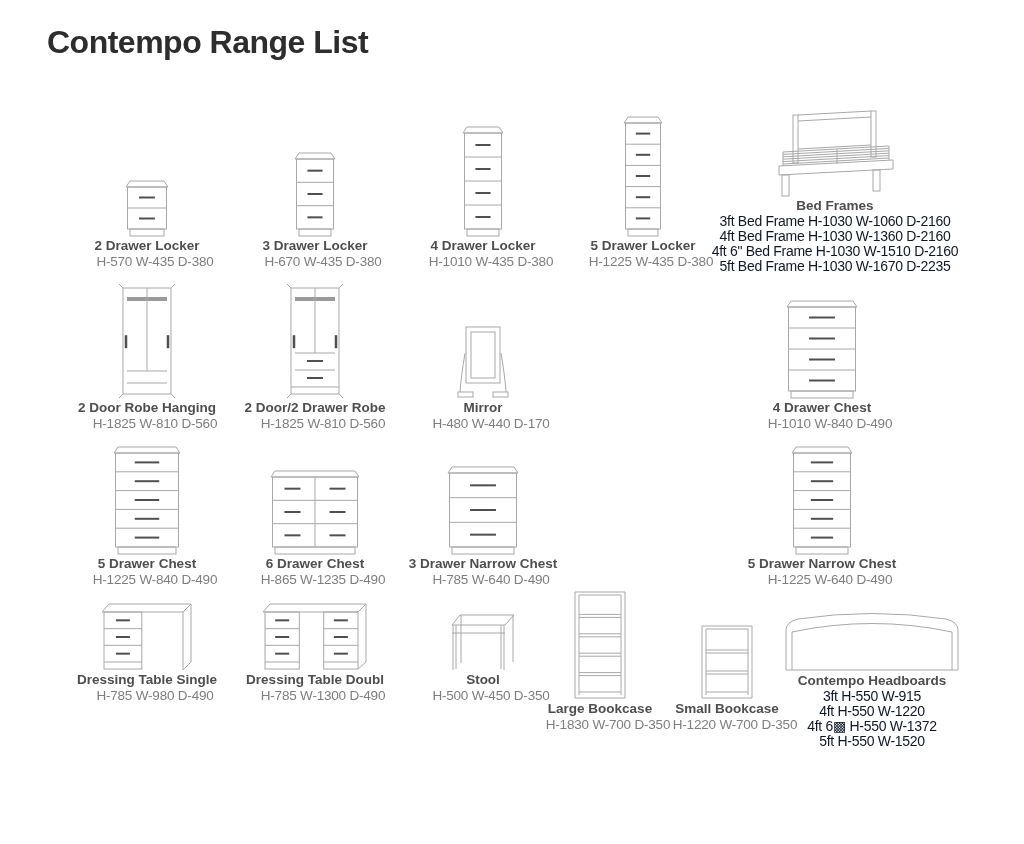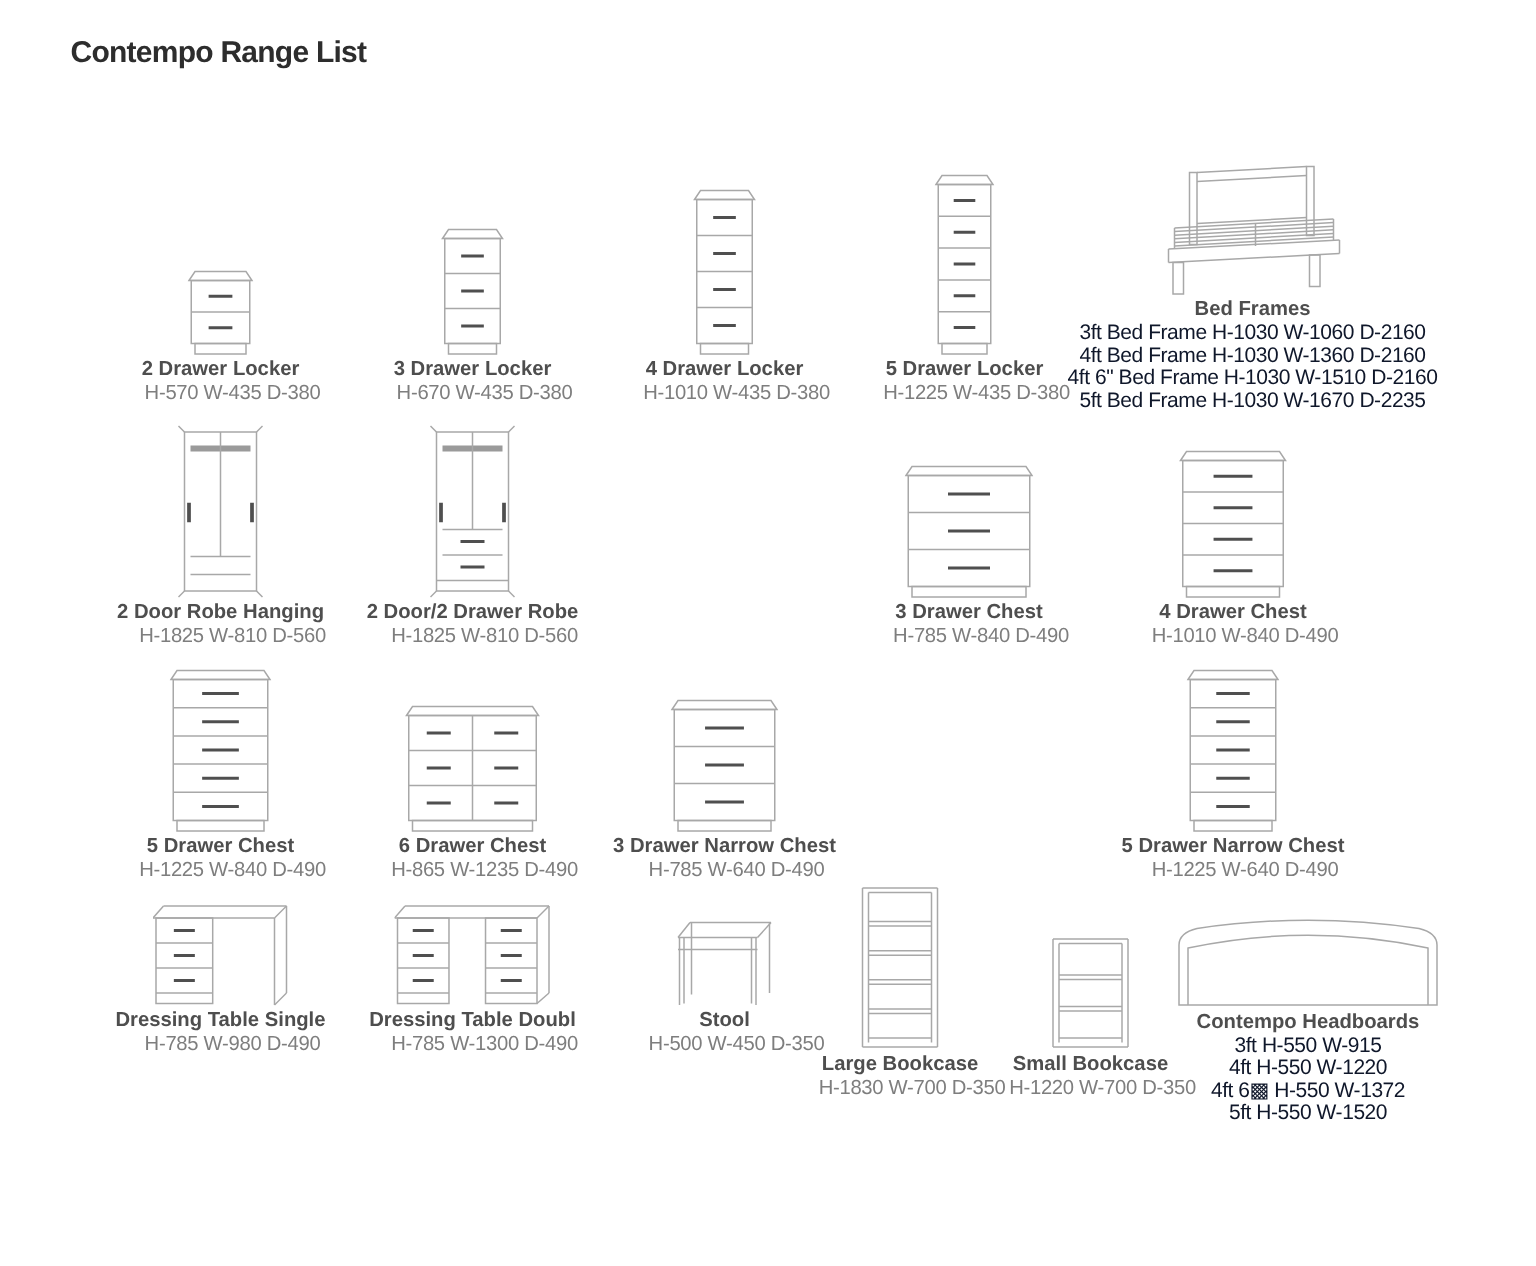--- a/index.html
+++ b/index.html
@@ -1,18 +1,18 @@
 <!DOCTYPE html>
 <html><head>
 <meta charset="utf-8">
 <style>
   html,body{margin:0;padding:0;background:#ffffff;}
   .page{position:relative;width:1024px;height:844px;background:#ffffff;overflow:hidden;
         font-family:"Liberation Sans", sans-serif;}
-  .title{position:absolute;left:47px;top:24px;font-size:20px;font-weight:700;color:#2d2d2d;letter-spacing:-0.5px;}
+  .title{position:absolute;left:47px;top:24px;font-size:32px;font-weight:700;color:#2d2d2d;letter-spacing:-0.5px;}
   .cell{position:absolute;display:flex;flex-direction:column;align-items:center;text-align:center;}
   .art{display:flex;align-items:flex-end;justify-content:center;width:100%;}
   .name{font-weight:700;font-size:13.5px;color:#4e4e4e;line-height:17px;white-space:nowrap;}
   .dims{font-size:13.5px;color:#7e7e7e;line-height:16px;white-space:nowrap;letter-spacing:-0.2px;margin-left:16px;}
   .lines div{font-size:14px;color:#0f172a;line-height:15px;white-space:nowrap;letter-spacing:-0.3px;}
 </style>
 </head>
 <body>
 
 <div class="page">
@@ -175,39 +175,37 @@
             <line x1="21" y1="78" x2="37" y2="78" stroke="#4f4f4f" stroke-width="2"></line>
             <line x1="21" y1="95" x2="37" y2="95" stroke="#4f4f4f" stroke-width="2"></line>
             <line x1="5" y1="104" x2="53" y2="104"></line>
           </g>
         </svg>
       </div>
     <div class="name">2 Door/2 Drawer Robe</div>
     <div class="dims">H-1825 W-810 D-560</div>
   </div>
 
-
-  <div class="cell" style="left:561px;top:281px;width:170px">
+  <div class="cell" style="left:398px;top:281px;width:170px">
     <div class="art" style="height:118px">
-        <svg width="86" height="90" viewBox="0 0 86 90">
-          <g stroke="#a8a8a8" fill="none" stroke-width="1">
-            <path d="M1 8 L5 2 L81 2 L85 8 Z"></path>
-            <rect x="2.5" y="8" width="81" height="74"></rect>
-            <rect x="5" y="82" width="76" height="7"></rect>
-            <line x1="2.5" y1="32.66666666666667" x2="83.5" y2="32.66666666666667"></line>
-            <line x1="2.5" y1="57.333333333333336" x2="83.5" y2="57.333333333333336"></line>
-            <line x1="29" y1="20.333333333333336" x2="57" y2="20.333333333333336" stroke="#4f4f4f" stroke-width="2"></line>
-            <line x1="29" y1="45" x2="57" y2="45" stroke="#4f4f4f" stroke-width="2"></line>
-            <line x1="29" y1="69.66666666666667" x2="57" y2="69.66666666666667" stroke="#4f4f4f" stroke-width="2"></line>
-          </g>
-        </svg>
-      </div>
-    <div class="name">3 Drawer Chest</div>
-    <div class="dims">H-785 W-840 D-490</div>
-  </div>
+        <svg width="52" height="74" viewBox="0 0 52 74">
+          <g stroke="#a8a8a8" fill="none" stroke-width="1">
+            <rect x="9" y="2" width="34" height="56"></rect>
+            <rect x="14" y="7" width="24" height="46"></rect>
+            <path d="M8 28.12 Q4 51.8 3 67"></path>
+            <path d="M44 28.12 Q48 51.8 49 67"></path>
+            <rect x="1" y="67" width="15" height="5"></rect>
+            <rect x="36" y="67" width="15" height="5"></rect>
+          </g>
+        </svg>
+      </div>
+    <div class="name">Mirror</div>
+    <div class="dims">H-480 W-440 D-170</div>
+  </div>
+
 
   <div class="cell" style="left:737px;top:281px;width:170px">
     <div class="art" style="height:118px">
         <svg width="72" height="100" viewBox="0 0 72 100">
           <g stroke="#a8a8a8" fill="none" stroke-width="1">
             <path d="M1 8 L5 2 L67 2 L71 8 Z"></path>
             <rect x="2.5" y="8" width="67" height="84"></rect>
             <rect x="5" y="92" width="62" height="7"></rect>
             <line x1="2.5" y1="29" x2="69.5" y2="29"></line>
             <line x1="2.5" y1="50" x2="69.5" y2="50"></line>

